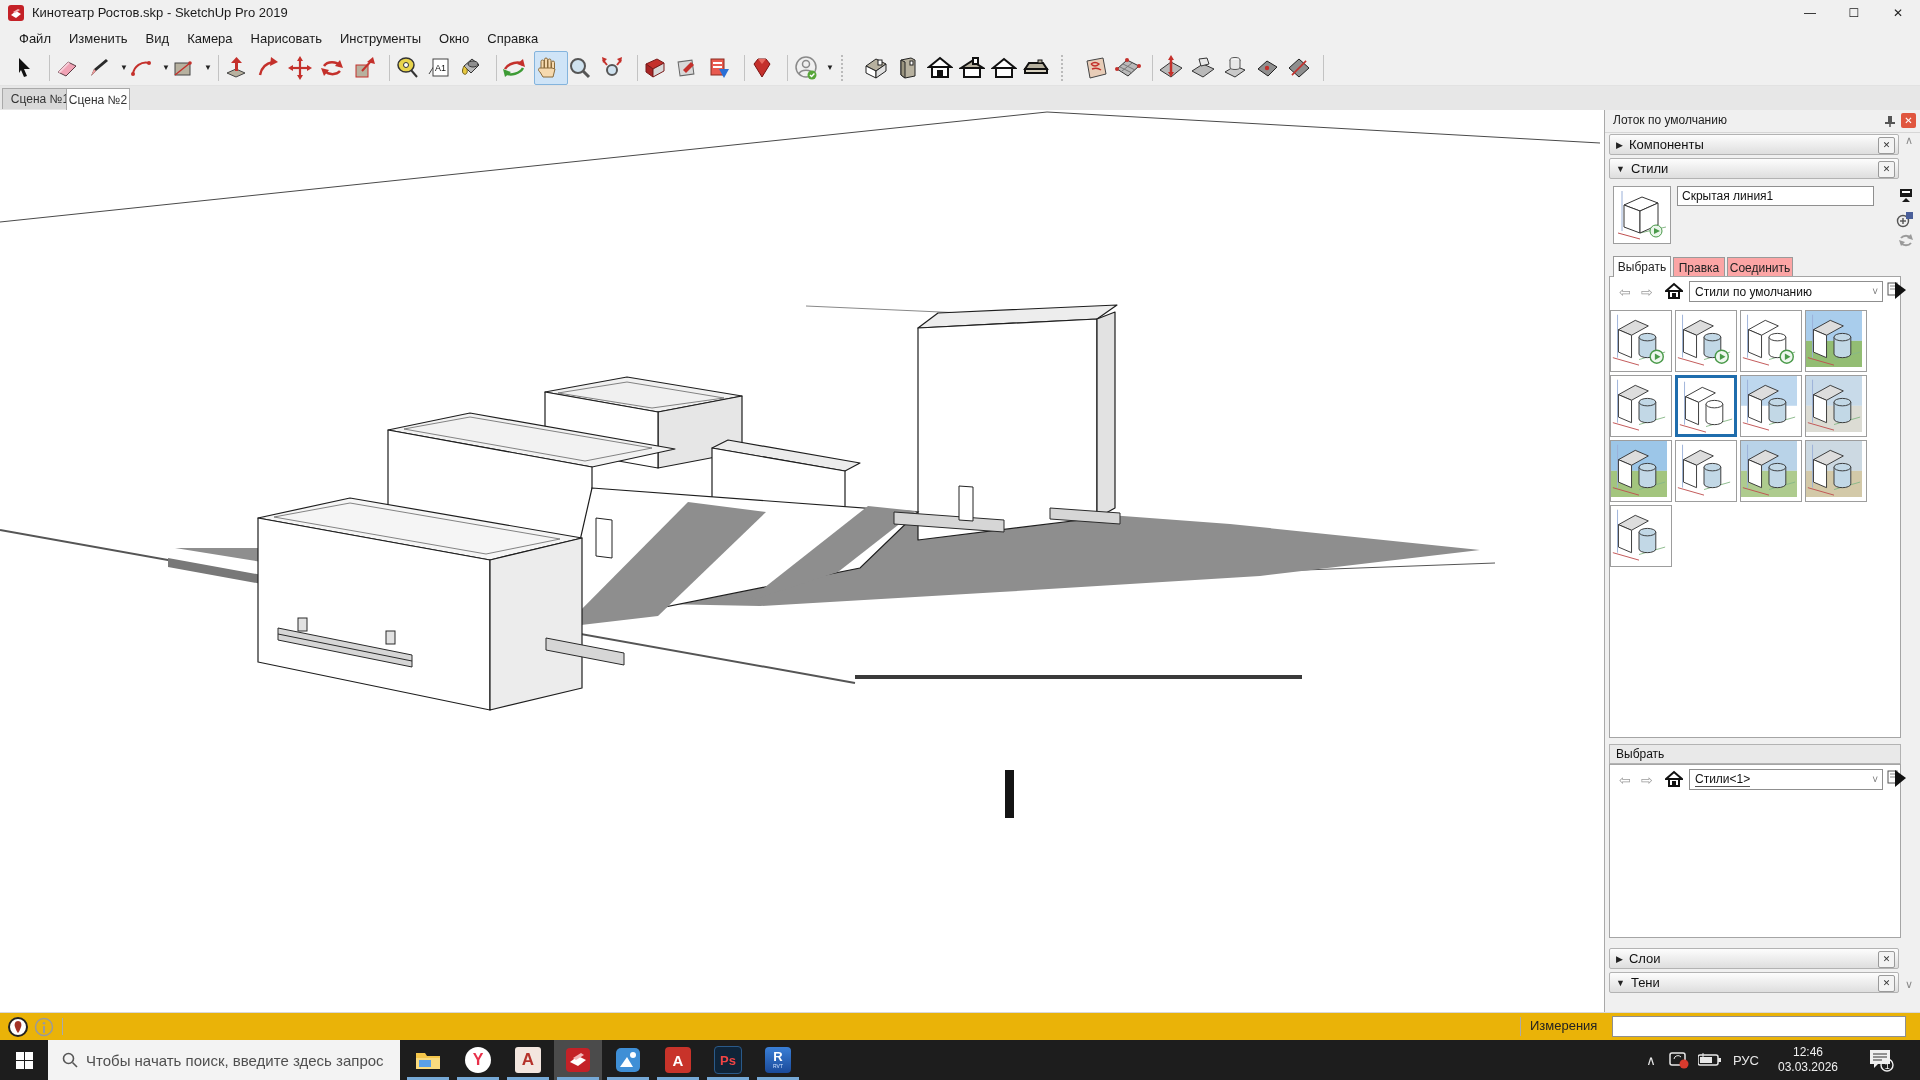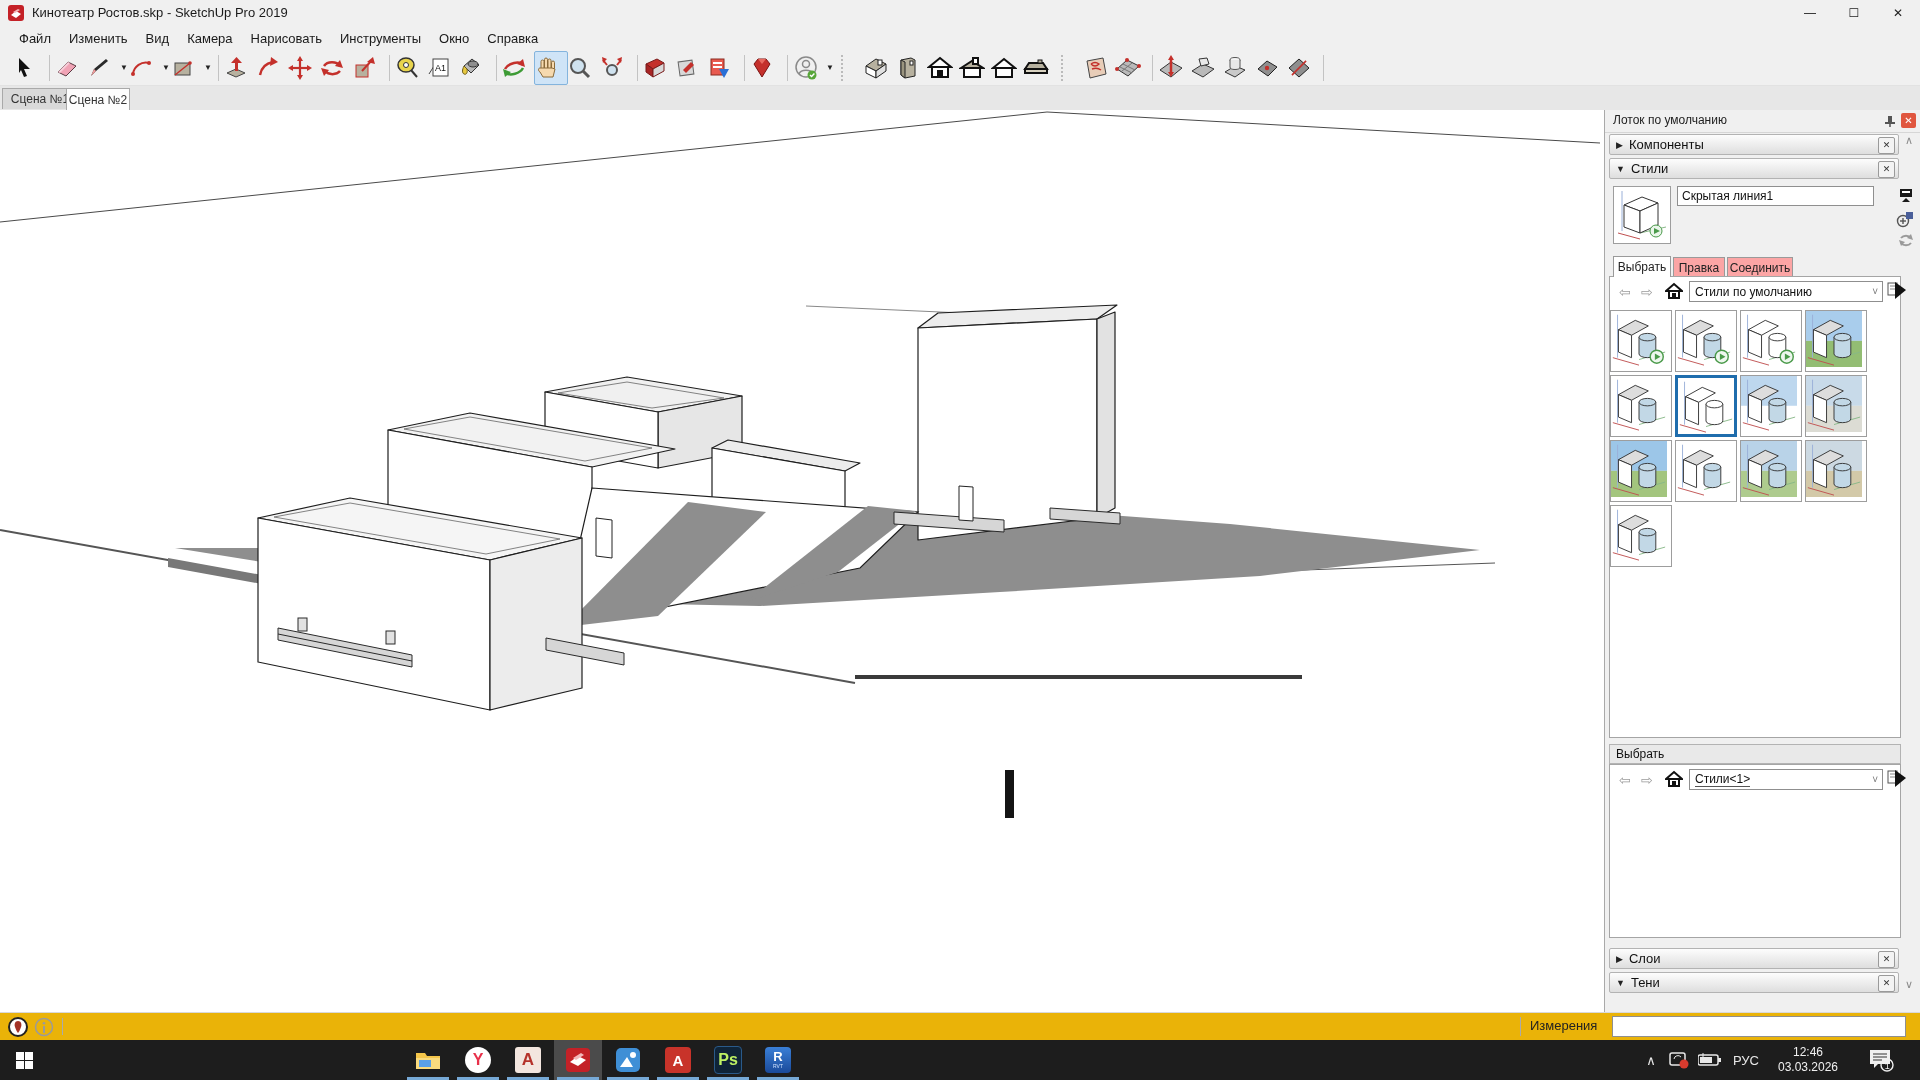--- a/index.html
+++ b/index.html
@@ -755,20 +755,27 @@
 
 <div id="taskbar" class="abs">
   <div class="abs tbcell" style="left:0;width:48px">
     <svg width="17" height="17">
         <rect x="0" y="0" width="8" height="8" fill="#fff"></rect>
         <rect x="9" y="0" width="8" height="8" fill="#fff"></rect>
         <rect x="0" y="9" width="8" height="8" fill="#fff"></rect>
         <rect x="9" y="9" width="8" height="8" fill="#fff"></rect>
       </svg>
   </div>
+  <div id="searchbox" class="abs">
+    <svg style="margin-left:14px" width="16" height="16">
+      <circle cx="6.5" cy="6.5" r="5" fill="none" stroke="#555" stroke-width="1.6"></circle>
+        <line x1="10.5" y1="10.5" x2="15" y2="15" stroke="#555" stroke-width="1.6"></line>
+    </svg>
+    <span class="ph">Чтобы начать поиск, введите здесь запрос</span>
+  </div>
   <div class="abs tbcell" style="left:404px;width:48px">
     <svg width="26" height="22">
         <path d="M1 4 L10 4 L12 7 L25 7 L25 20 L1 20 Z" fill="#f5c64a"></path>
         <path d="M1 9 L25 9 L25 20 L1 20 Z" fill="#fadb7e"></path>
         <rect x="4" y="11" width="12" height="7" fill="#5aa0e8"></rect>
       </svg>
     <div class="runbar"></div>
   </div>
   <div class="abs tbcell" style="left:454px;width:48px">
     <div style="width:26px;height:26px;border-radius:50%;background:#fff;display:flex;align-items:center;justify-content:center">
@@ -799,21 +806,21 @@
     <div class="runbar"></div>
   </div>
   <div class="abs tbcell" style="left:654px;width:48px">
     <div style="width:26px;height:26px;background:#c8332a;border-radius:4px;display:flex;align-items:center;justify-content:center">
       <span class="appglyph" style="color:#fff;font-size:15px">A</span>
     </div>
     <div class="runbar"></div>
   </div>
   <div class="abs tbcell" style="left:704px;width:48px">
     <div style="width:26px;height:26px;background:#0f2438;border:1.5px solid #2a5a8a;border-radius:4px;display:flex;align-items:center;justify-content:center">
-      <span class="appglyph" style="color:#bef264;font-size:16px">Ps</span>
+      <span class="appglyph" style="color:#ef4444;font-size:13px">Ps</span>
     </div>
     <div class="runbar"></div>
   </div>
   <div class="abs tbcell" style="left:754px;width:48px">
     <div style="width:26px;height:26px;background:linear-gradient(#3a7fd6,#1a4a9a);border-radius:4px;display:flex;flex-direction:column;align-items:center;justify-content:center">
       <span class="appglyph" style="color:#fff;font-size:13px;line-height:12px">R</span>
       <span style="color:#cfe2ff;font-size:5px">RVT</span>
     </div>
     <div class="runbar"></div>
   </div>

